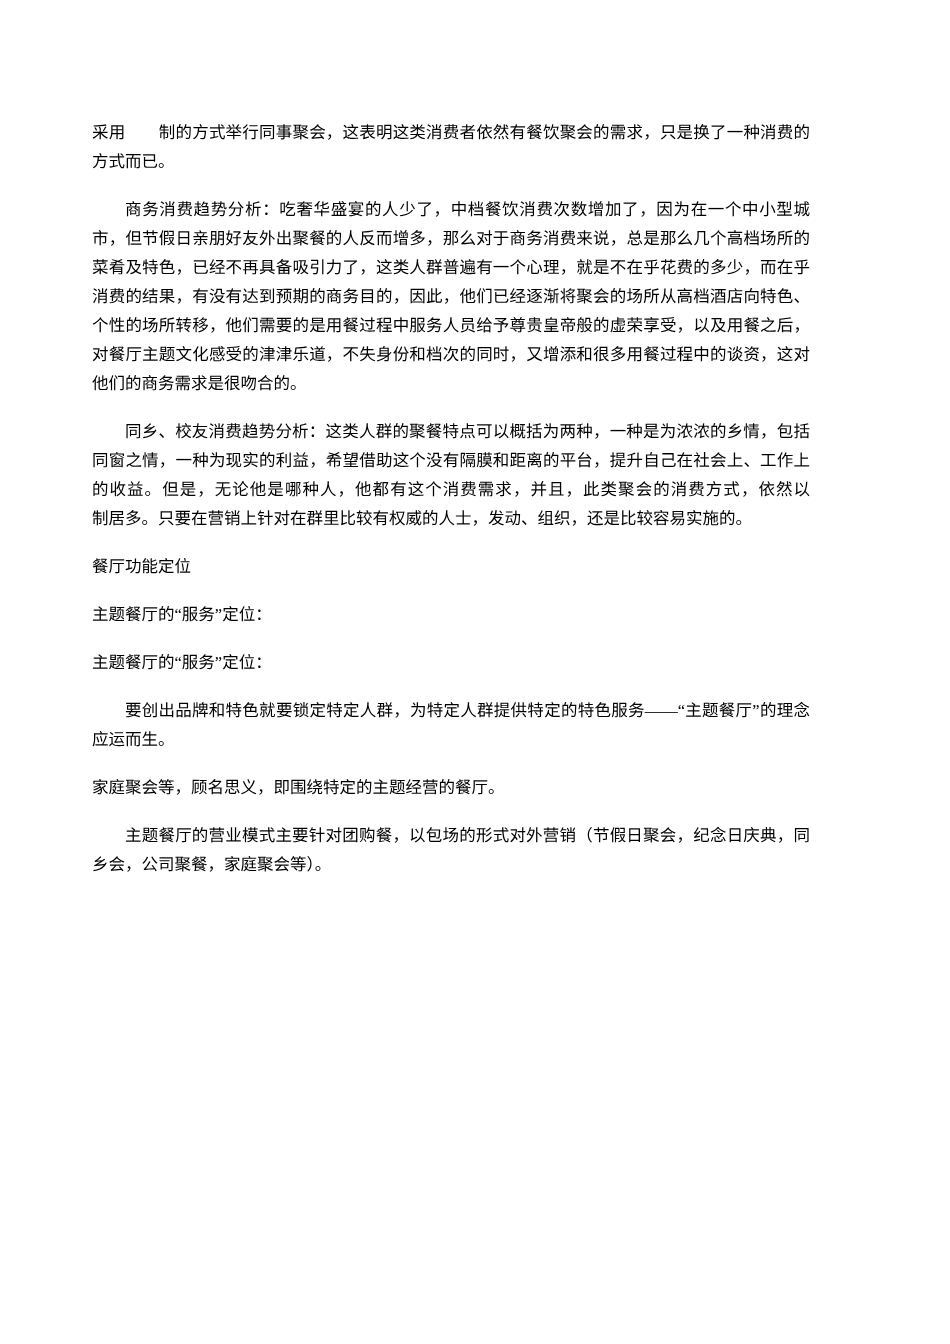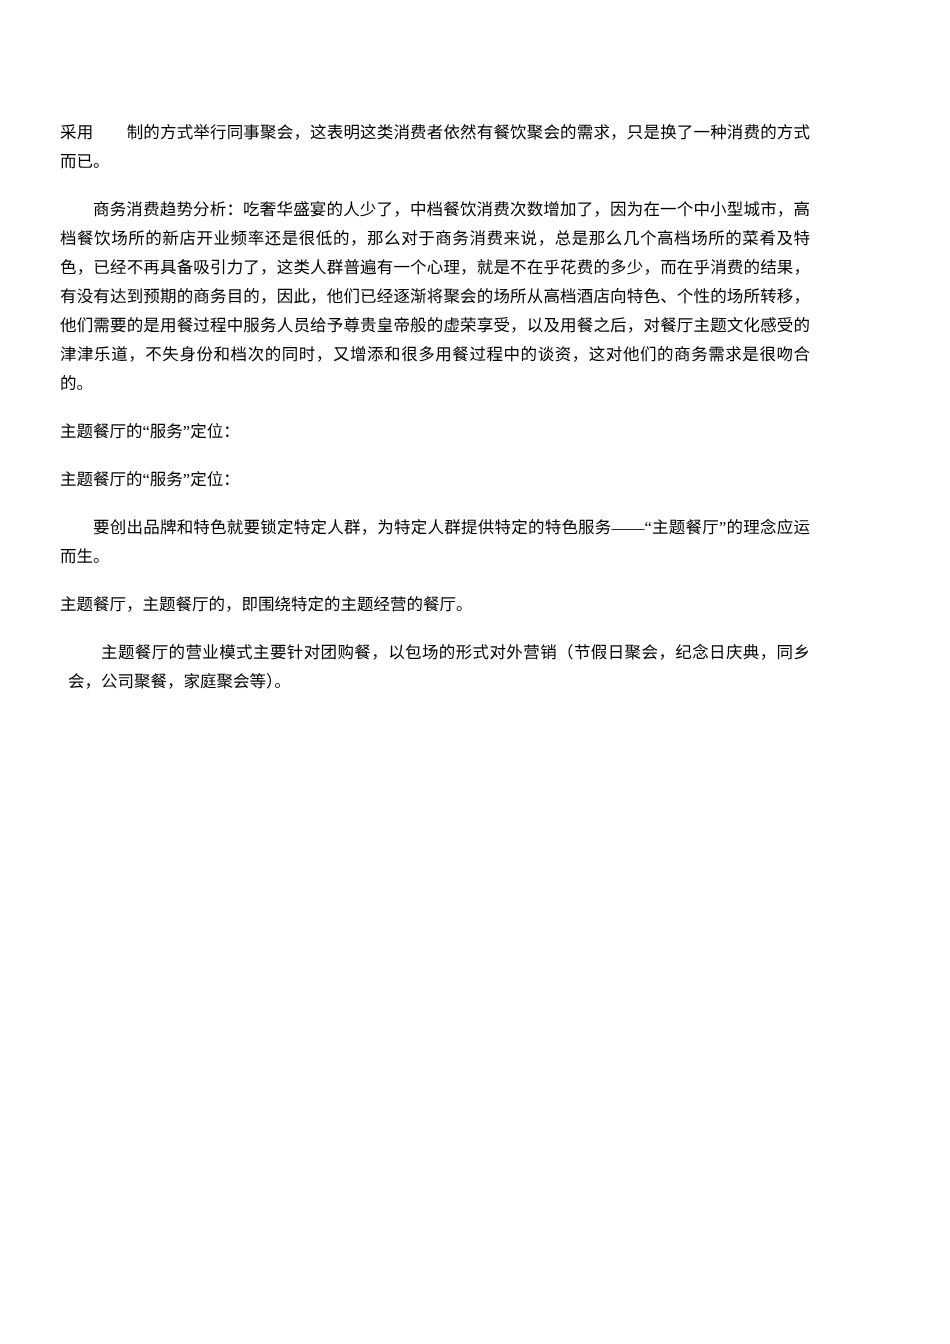--- a/index.html
+++ b/index.html
@@ -11,45 +11,46 @@
     width: 950px;
     height: 1344px;
     overflow: hidden;
     font-family: "Liberation Serif", "DejaVu Serif", serif;
     color: #000000;
   }
   .page {
     box-sizing: border-box;
     width: 950px;
     height: 1344px;
-    padding: 118px 140px 40px 60px;
+    padding: 118px 140px 40px 92px;
     background: #ffffff;
   }
   .doc p {
     margin: 0 0 19px 0;
     font-size: 16.5px;
     line-height: 29px;
     text-align: justify;
     text-justify: inter-ideograph;
     word-break: break-all;
   }
   .doc p.indent {
     text-indent: 2em;
   }
   .doc p:last-child {
     margin-bottom: 0;
-    margin-left: 8px;
   }
 </style>
 </head>
 <body>
 
 <div class="page">
   <div class="doc">
     <p>采用　　制的方式举行同事聚会，这表明这类消费者依然有餐饮聚会的需求，只是换了一种消费的方式而已。</p>
-    <p class="indent">商务消费趋势分析：吃奢华盛宴的人少了，中档餐饮消费次数增加了，因为在一个中小型城市，高档餐饮场所的新店开业频率还是很低的，那么对于商务消费来说，总是那么几个高档场所的菜肴及特色，已经不再具备吸引力了，这类人群普遍有一个心理，就是不在乎花费的多少，而在乎消费的结果，有没有达到预期的商务目的，因此，他们已经逐渐将聚会的场所从高档酒店向特色、个性的场所转移，他们需要的是用餐过程中服务人员给予尊贵皇帝般的虚荣享受，以及用餐之后，对餐厅主题文化感受的津津乐道，不失身份和档次的同时，又增添和很多用餐过程中的谈资，这对他们的商务需求是很吻合的。</p>
+    <p class="indent">商务消费趋势分析：吃奢华盛宴的人少了，中档餐饮消费次数增加了，因为在一个中小型城市，但节假日亲朋好友外出聚餐的人反而增多，那么对于商务消费来说，总是那么几个高档场所的菜肴及特色，已经不再具备吸引力了，这类人群普遍有一个心理，就是不在乎花费的多少，而在乎消费的结果，有没有达到预期的商务目的，因此，他们已经逐渐将聚会的场所从高档酒店向特色、个性的场所转移，他们需要的是用餐过程中服务人员给予尊贵皇帝般的虚荣享受，以及用餐之后，对餐厅主题文化感受的津津乐道，不失身份和档次的同时，又增添和很多用餐过程中的谈资，这对他们的商务需求是很吻合的。</p>
+    <p class="indent">同乡、校友消费趋势分析：这类人群的聚餐特点可以概括为两种，一种是为浓浓的乡情，包括同窗之情，一种为现实的利益，希望借助这个没有隔膜和距离的平台，提升自己在社会上、工作上的收益。但是，无论他是哪种人，他都有这个消费需求，并且，此类聚会的消费方式，依然以　　制居多。只要在营销上针对在群里比较有权威的人士，发动、组织，还是比较容易实施的。</p>
+    <p>餐厅功能定位</p>
     <p>主题餐厅的“服务”定位：</p>
     <p>主题餐厅的“服务”定位：</p>
     <p class="indent">要创出品牌和特色就要锁定特定人群，为特定人群提供特定的特色服务——“主题餐厅”的理念应运而生。</p>
-    <p>主题餐厅，主题餐厅的，即围绕特定的主题经营的餐厅。</p>
+    <p>家庭聚会等，顾名思义，即围绕特定的主题经营的餐厅。</p>
     <p class="indent">主题餐厅的营业模式主要针对团购餐，以包场的形式对外营销（节假日聚会，纪念日庆典，同乡会，公司聚餐，家庭聚会等）。</p>
   </div>
 </div>
 
 </body></html>

